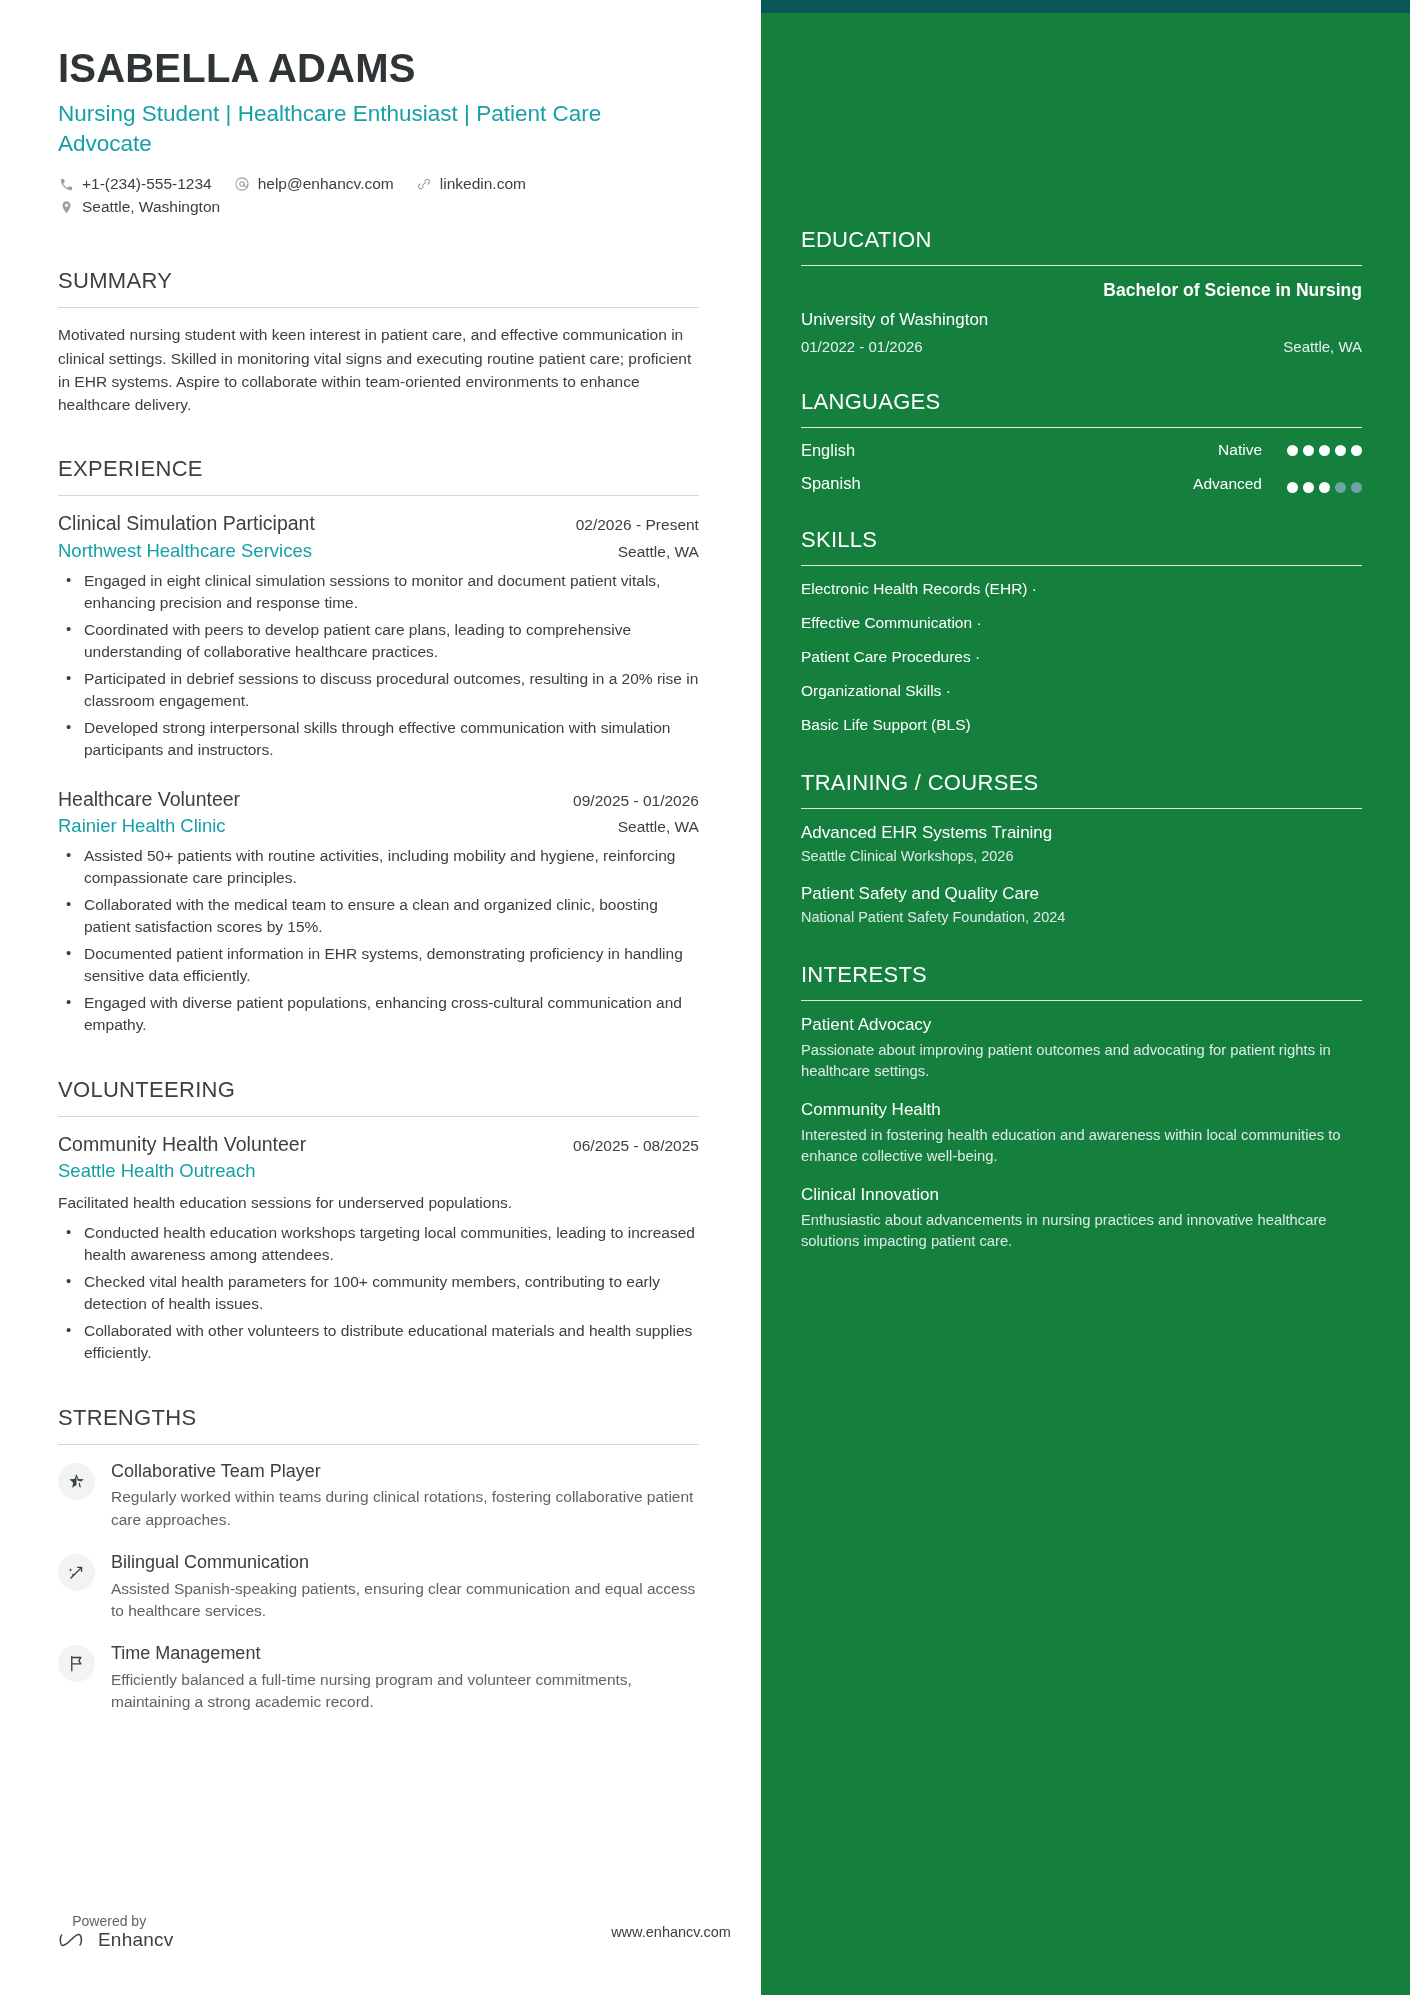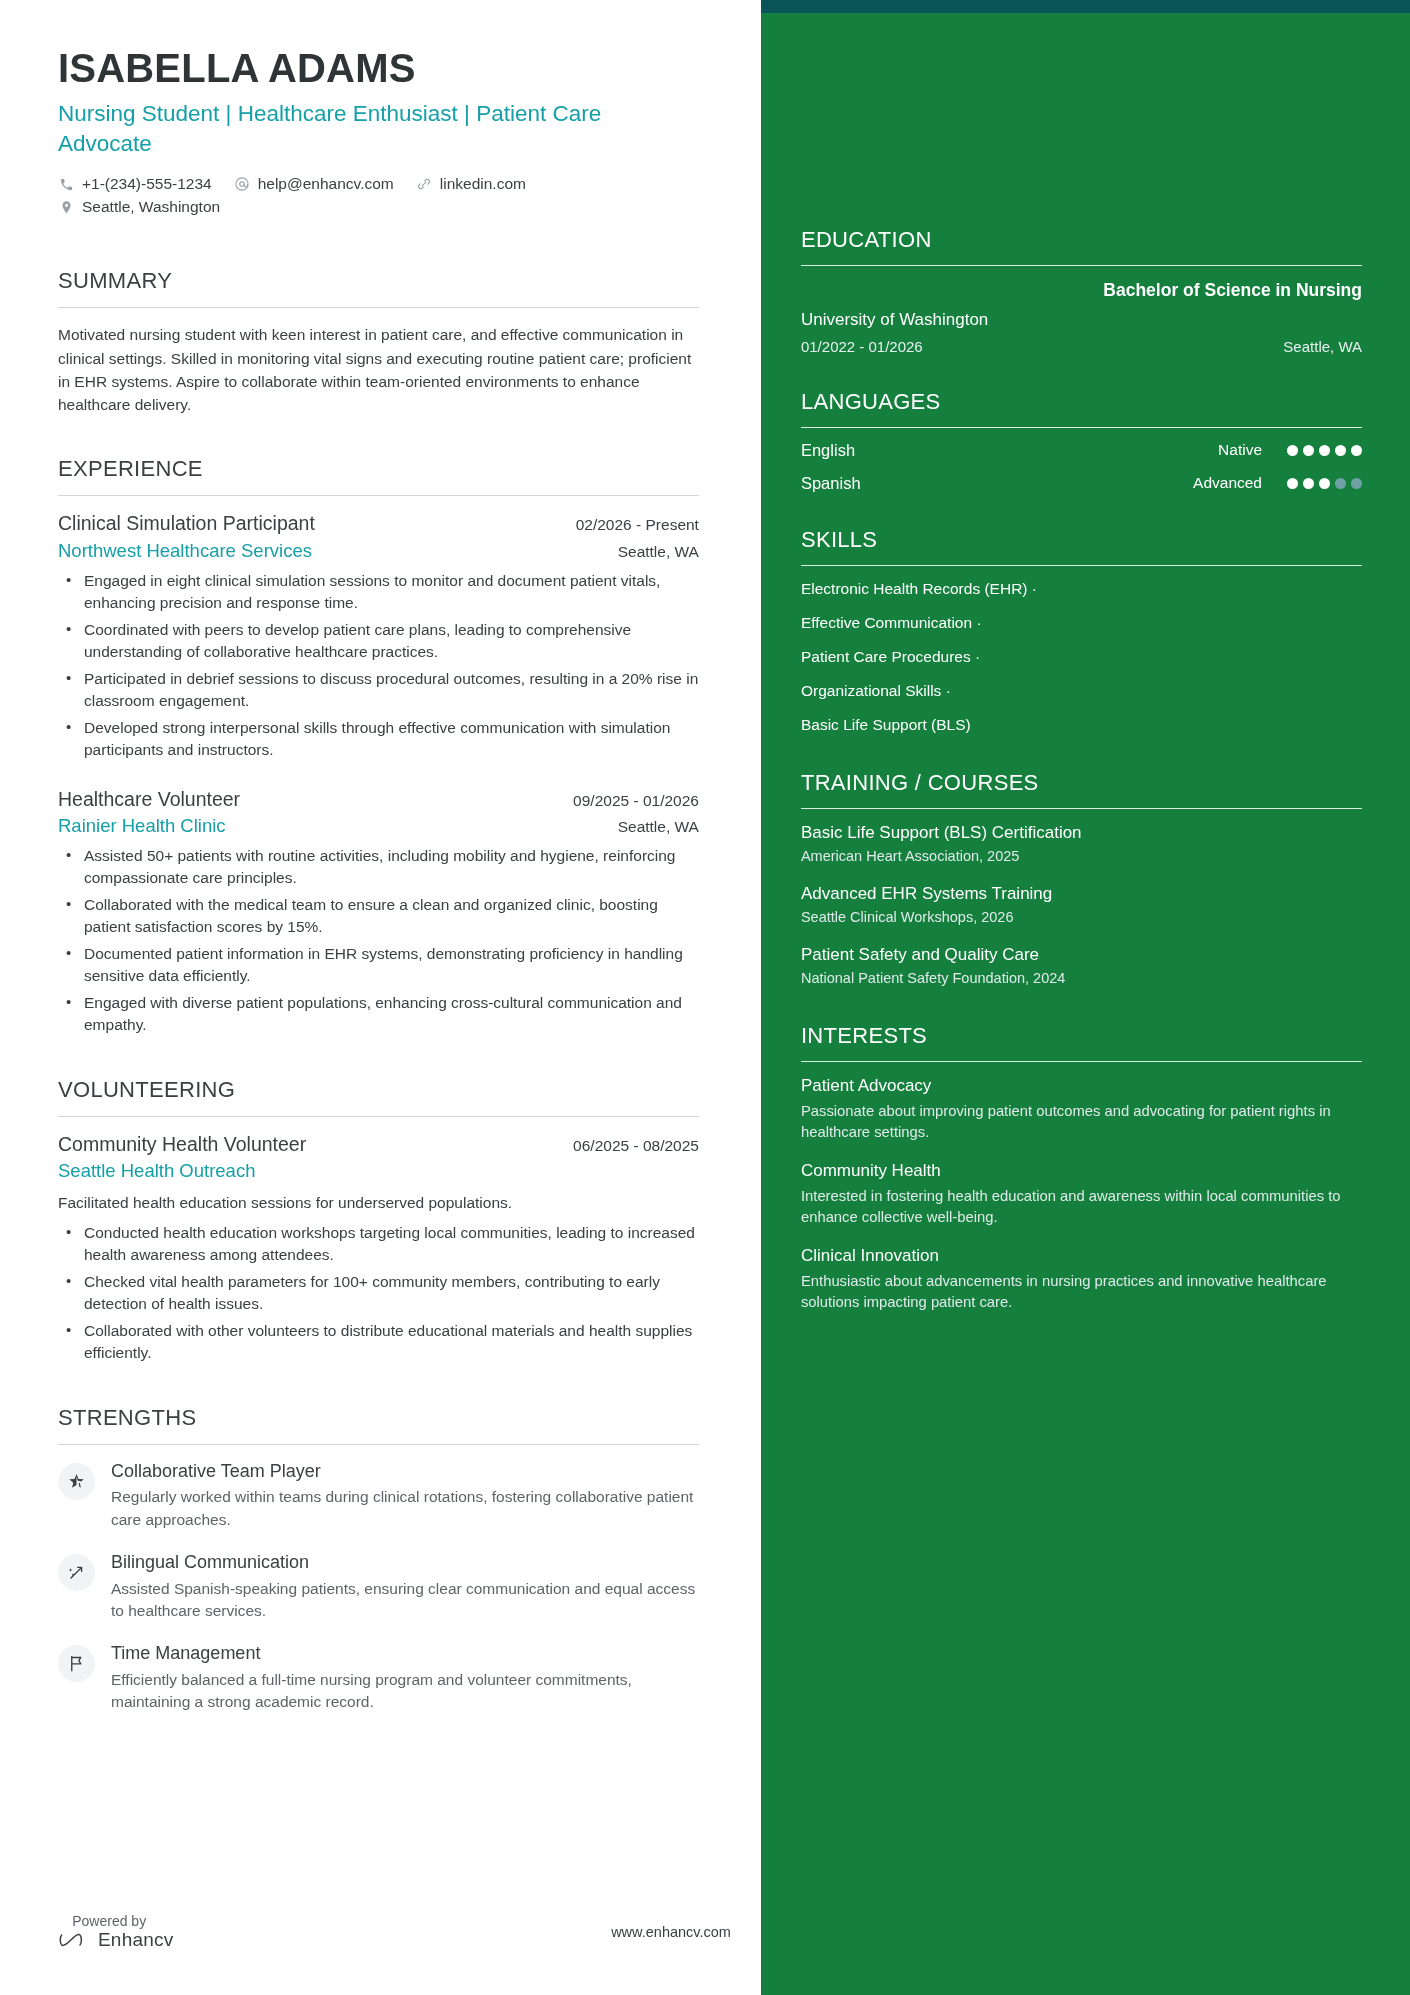--- a/index.html
+++ b/index.html
@@ -92,21 +92,21 @@
   .sb-section { margin-top:34px; }
   .sb-section.first { margin-top:189px; }
   .sb-title { font-size:22px; font-weight:400; color:#ffffff; letter-spacing:0.3px; margin-bottom:12px; }
   .sb-rule { height:1px; background:#ffffff; opacity:.85; margin-bottom:13px; }
 
   .edu-degree { font-size:17.5px; font-weight:bold; color:#ffffff; margin-bottom:7px; line-height:1.3;text-align:right; }
   .edu-school { font-size:17px; color:#ffffff; margin-bottom:7px; line-height:1.3; }
   .edu-meta { display:flex; justify-content:space-between; font-size:15px; color:#e7f0f0; }
 
   .lang-row { display:flex; align-items:center; justify-content:space-between; margin-bottom:14px; }
-  .lang-row:last-child { margin-bottom:0; }
+  .lang-row:last-child { margin-bottom:0;align-items:flex-end; }
   .lang-name { font-size:16.5px; color:#ffffff; flex:1; }
   .lang-level { font-size:15.5px; color:#ffffff; text-align:right; margin-right:16px; }
   .dots { display:flex; gap:5px; width:84px; justify-content:flex-end; }
   .dot { width:11px; height:11px; border-radius:50%; background:#ffffff; }
   .dot.off { background:#6ea2a4; }
 
   .skill-item { font-size:15.5px; color:#ffffff; margin-bottom:14px; line-height:1.3; }
   .skill-item:last-child { margin-bottom:0; }
 
   .course { margin-bottom:16px; }
@@ -348,24 +348,20 @@
       <div class="skill-item">Effective Communication ·</div>
       <div class="skill-item">Patient Care Procedures ·</div>
       <div class="skill-item">Organizational Skills ·</div>
       <div class="skill-item">Basic Life Support (BLS)</div>
     </div>
 
     <div class="sb-section">
       <div class="sb-title">TRAINING / COURSES</div>
       <div class="sb-rule"></div>
       <div class="course">
-        <div class="course-name">Basic Life Support (BLS) Certification</div>
-        <div class="course-org">American Heart Association, 2025</div>
-      </div>
-      <div class="course">
         <div class="course-name">Advanced EHR Systems Training</div>
         <div class="course-org">Seattle Clinical Workshops, 2026</div>
       </div>
       <div class="course">
         <div class="course-name">Patient Safety and Quality Care</div>
         <div class="course-org">National Patient Safety Foundation, 2024</div>
       </div>
     </div>
 
     <div class="sb-section">

